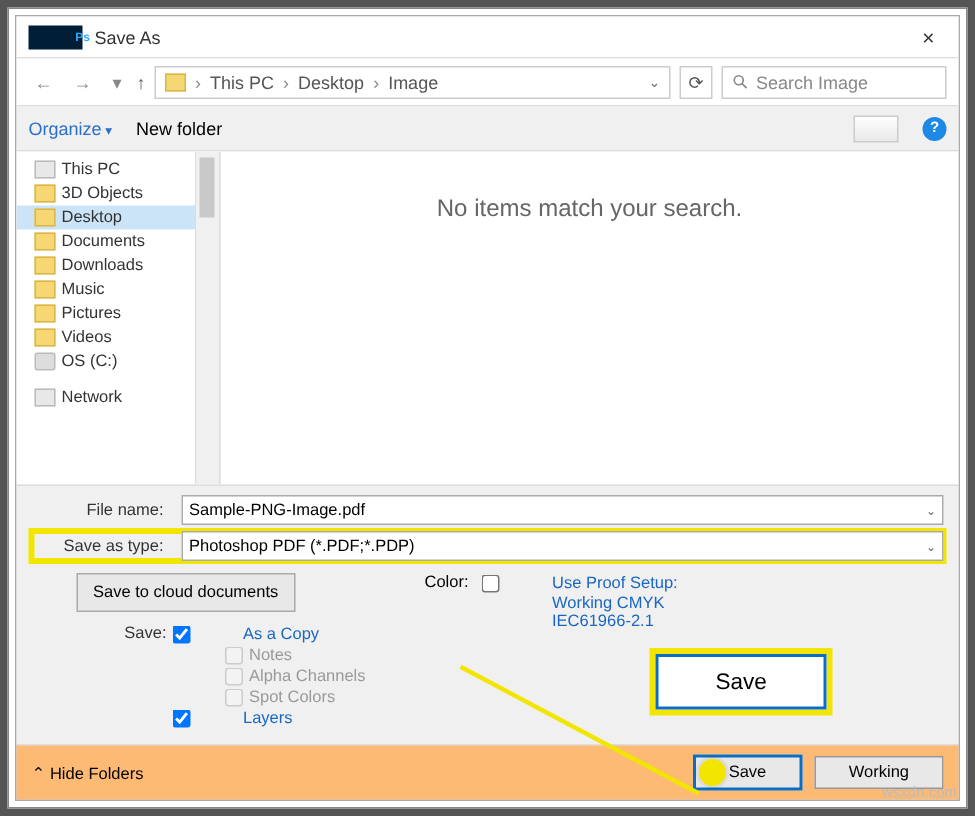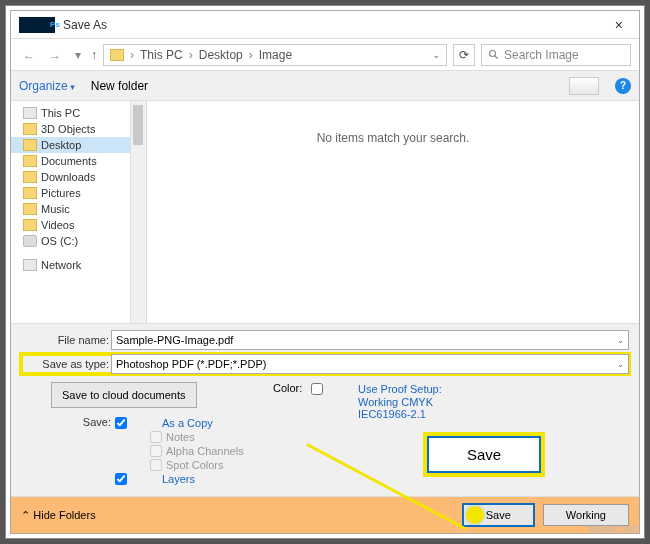--- a/index.html
+++ b/index.html
@@ -29,28 +29,28 @@
 .tree { width: 120px; border-right: 1px solid #ddd; font-size: 11px; padding: 4px 0; overflow: hidden; }
 .tree .grp { margin-bottom: 8px; }
 .tree .item { display: flex; align-items: center; gap: 4px; padding: 2px 4px 2px 12px; color: #333; }
 .tree .item.sel { background: #cce4f7; }
 .tree .ic { width: 14px; height: 12px; background: #d9d9d9; border: 1px solid #bbb; }
 .tree .ic.pc { background: #e8e8e8; }
 .tree .ic.fold { background: #f7d774; border-color: #d9b54a; }
 .tree .ic.disk { background: #ddd; border-radius: 2px; }
 .scroll { width: 16px; background: #f0f0f0; border-right: 1px solid #ddd; position: relative; }
 .scroll .thumb { position: absolute; top: 4px; left: 2px; width: 10px; height: 40px; background: #c8c8c8; }
-.main { flex: 1; display: flex; align-items: flex-start; justify-content: center; padding-top: 30px; font-size: 12px; color: #666; }
+.main { flex: 1; display: flex; align-items: flex-start; justify-content: center; padding-top: 30px; font-size: 16px; color: #666; }
 .lower { background: #f0f0f0; border-top: 1px solid #ddd; padding: 6px 10px 8px; font-size: 11px; }
-.row { display: flex; align-items: center; gap: 2px; margin-bottom: 4px; }
+.row { display: flex; align-items: center; gap: 12px; margin-bottom: 4px; }
 .row label { width: 88px; text-align: right; color: #333; }
 .row .field { flex: 1; height: 20px; border: 1px solid #aaa; background: #fff; padding: 0 4px; display: flex; align-items: center; font-size: 11px; position: relative; }
 .row .field .dd { position: absolute; right: 4px; font-size: 8px; color: #666; }
 .hl { outline: 4px solid #f2e500; outline-offset: -2px; }
-.opts { display: flex; margin-top: 8px; }
+.opts { display: flex; margin-top: 8px; gap: 10px; }
 .opts .left { width: 260px; padding-left: 30px; }
 .cloudbtn { border: 1px solid #aaa; background: #e8e8e8; padding: 6px 10px; display: inline-block; margin-bottom: 8px; font-size: 11px; }
 .saverow { display: flex; gap: 4px; font-size: 11px; margin-bottom: 2px; }
 .saverow .lbl { width: 60px; text-align: right; color: #333; }
 .chk { display: flex; align-items: center; gap: 4px; padding: 1px 0; }
 .chk input { margin: 0; width: 12px; height: 12px; }
 .chk.dis { color: #999; margin-left: 35px; }
 .link { color: #1a66c2; padding-left: 31px; }
 .opts .right { flex: 1; font-size: 11px; position: relative; }
 .colorlbl { position: absolute; left: -8px; top: 0; }
@@ -129,25 +129,25 @@
       <div class="item">
               <span class="ic fold"></span>
               <span>Documents</span>
             </div>
       <div class="item">
               <span class="ic fold"></span>
               <span>Downloads</span>
             </div>
       <div class="item">
               <span class="ic fold"></span>
+              <span>Music</span>
+            </div>
+      <div class="item">
+              <span class="ic fold"></span>
               <span>Pictures</span>
-            </div>
-      <div class="item">
-              <span class="ic fold"></span>
-              <span>Music</span>
             </div>
       <div class="item">
               <span class="ic fold"></span>
               <span>Videos</span>
             </div>
       <div class="item">
               <span class="ic disk"></span>
               <span>OS (C:)</span>
             </div>
     </div>

